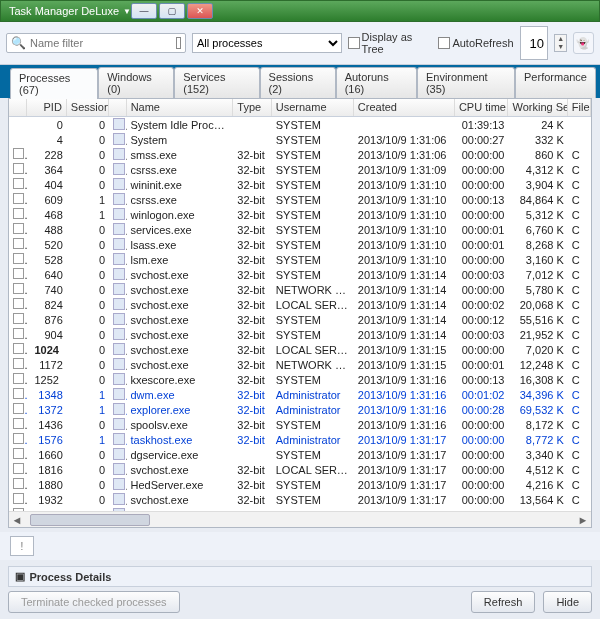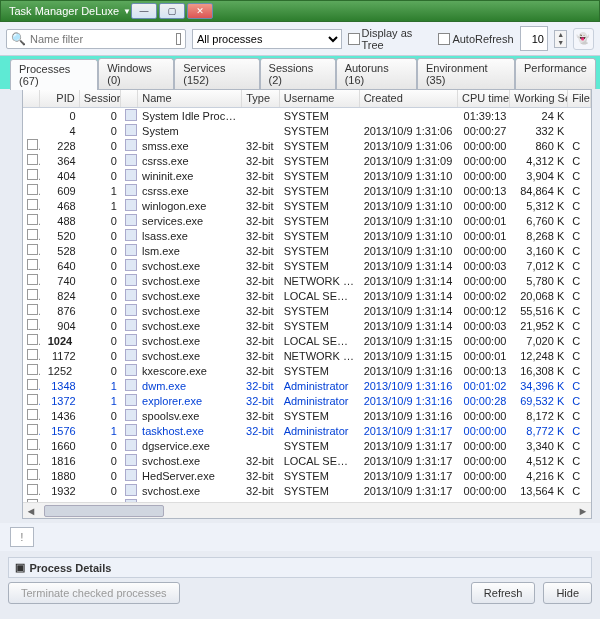--- a/index.html
+++ b/index.html
@@ -57,46 +57,46 @@
   gap: 4px;
 }
 .searchbox input { border:none; outline:none; font-size:11px; flex:1; background:transparent; }
 .mag { color:#888; font-size:12px; }
 select.procsel {
   height: 20px; font-size: 11px; background:#fff; border:1px solid #b0b8c4;
   width: 160px;
 }
 .chklabel { display:flex; align-items:center; gap:2px; font-size:11px; color:#333; }
 .chk { width:12px; height:12px; border:1px solid #888; background:#fff; display:inline-block; }
-.numbox { width:30px; height:25px; border:1px solid #b0b8c4; background:#fff; text-align:right; padding-right:3px; font-size:11px; display:flex; align-items:center; justify-content:flex-end; }
+.numbox { width:30px; height:34px; border:1px solid #b0b8c4; background:#fff; text-align:right; padding-right:3px; font-size:13px; display:flex; align-items:center; justify-content:flex-end; }
 .updn { width:14px; height:18px; border:1px solid #b0b8c4; background:#f4f4f4; font-size:7px; display:flex; flex-direction:column; }
 .updn span { flex:1; text-align:center; line-height:8px; color:#555; }
 .ghost {
   width:22px; height:22px; display:flex; align-items:center; justify-content:center;
   background:#f4f6fb; border:1px solid #c8d0dc; border-radius:3px; color:#9aa;
 }
 
-.tabbar { display:flex; padding: 2px 4px 0 10px; background:#5eead4;justify-content:space-between; }
+.tabbar { display:flex; padding: 2px 4px 0 10px; background:#0369a1;justify-content:space-between; }
 .tab {
   border:1px solid #b0b8c4; border-bottom:none;
   background:linear-gradient(#fcfcfc,#e6e6e6);
   padding:3px 8px;
   font-size:11px;
   border-radius:3px 3px 0 0;
   margin-right:0px;
   color:#333;
 }
 .tab.active {
   background:#fbfcfd;
   font-weight:normal;
   position:relative; top:1px;
 }
 
 .tablewrap {
-  margin: 0 8px 4px 22px;
+  margin: 0 8px 4px 8px;
   background:#fff;
   border:1px solid #b0b8c4;
   height: 430px;
   display:flex;
   flex-direction:column;
 }
 .thead {
   display:flex;
   background:linear-gradient(#fdfdfd,#ececec);
   border-bottom:1px solid #c8d0dc;

